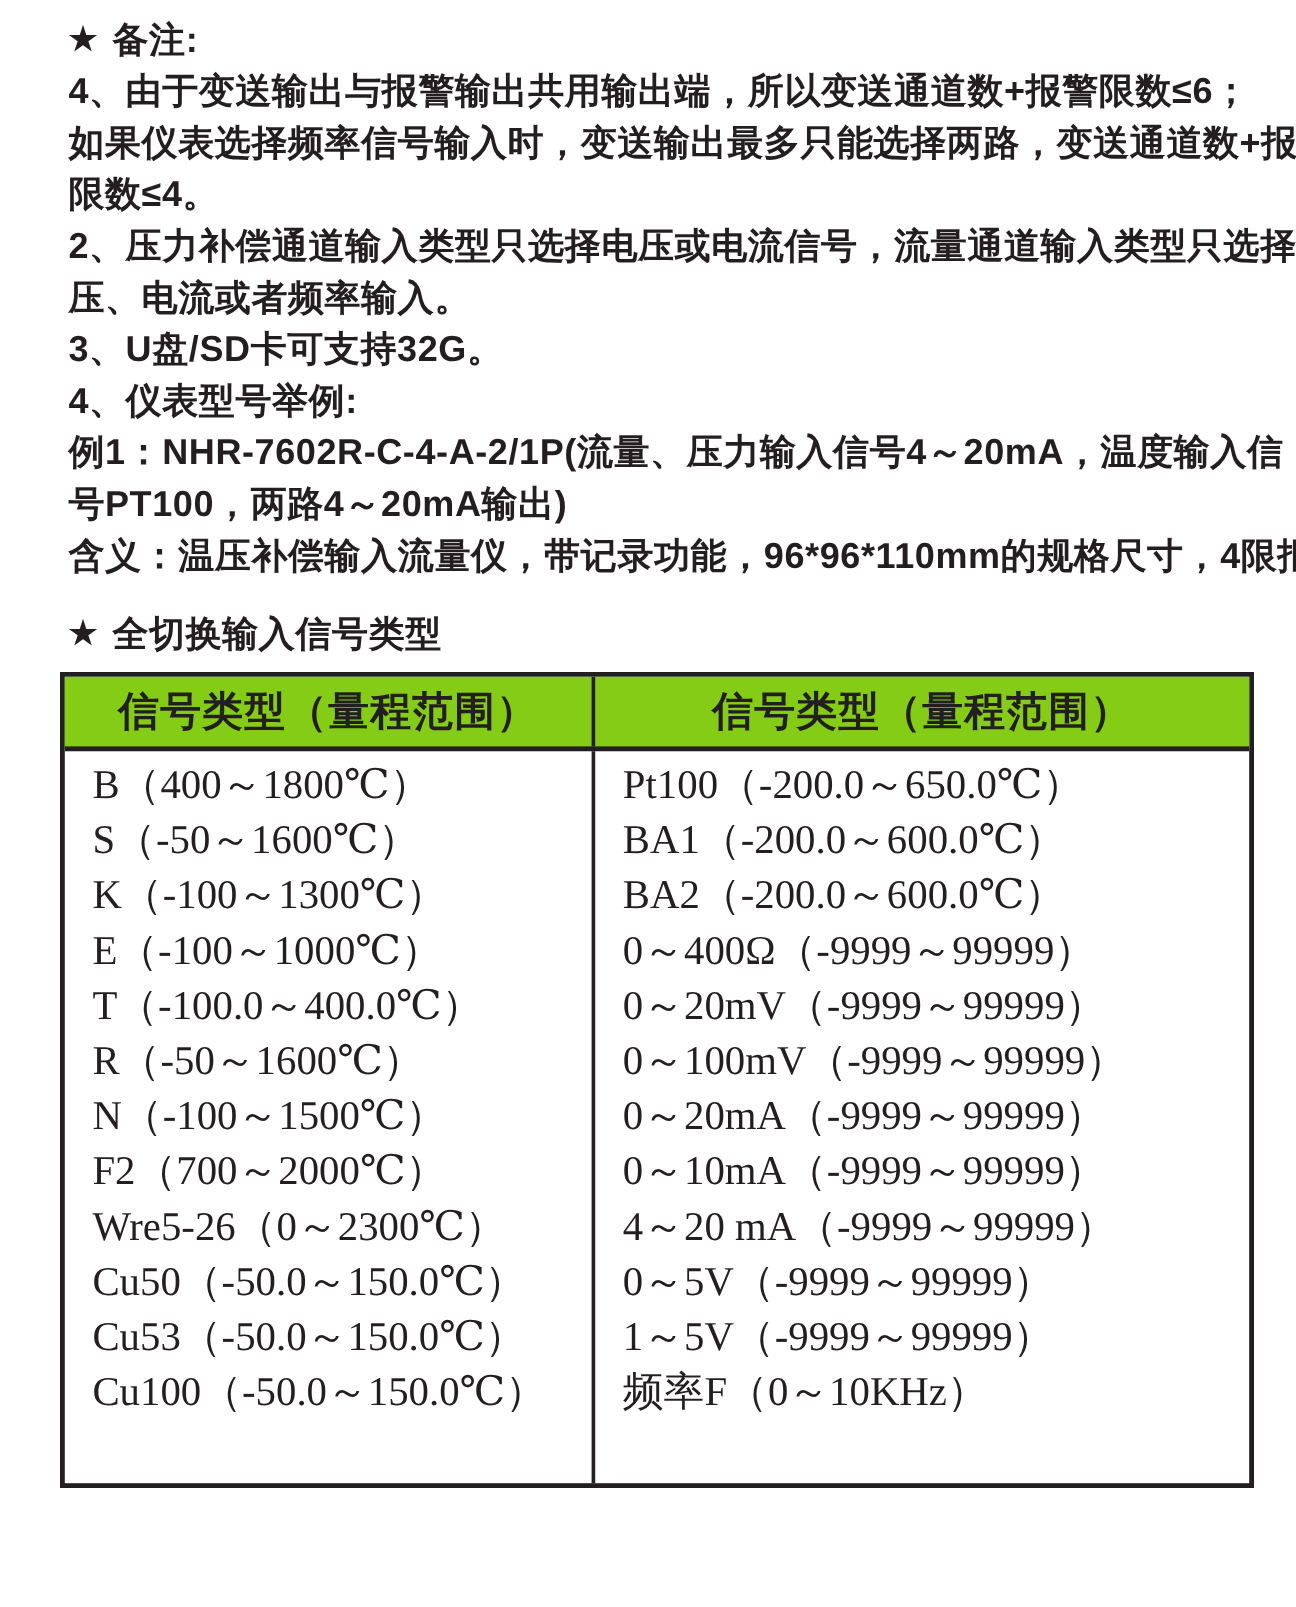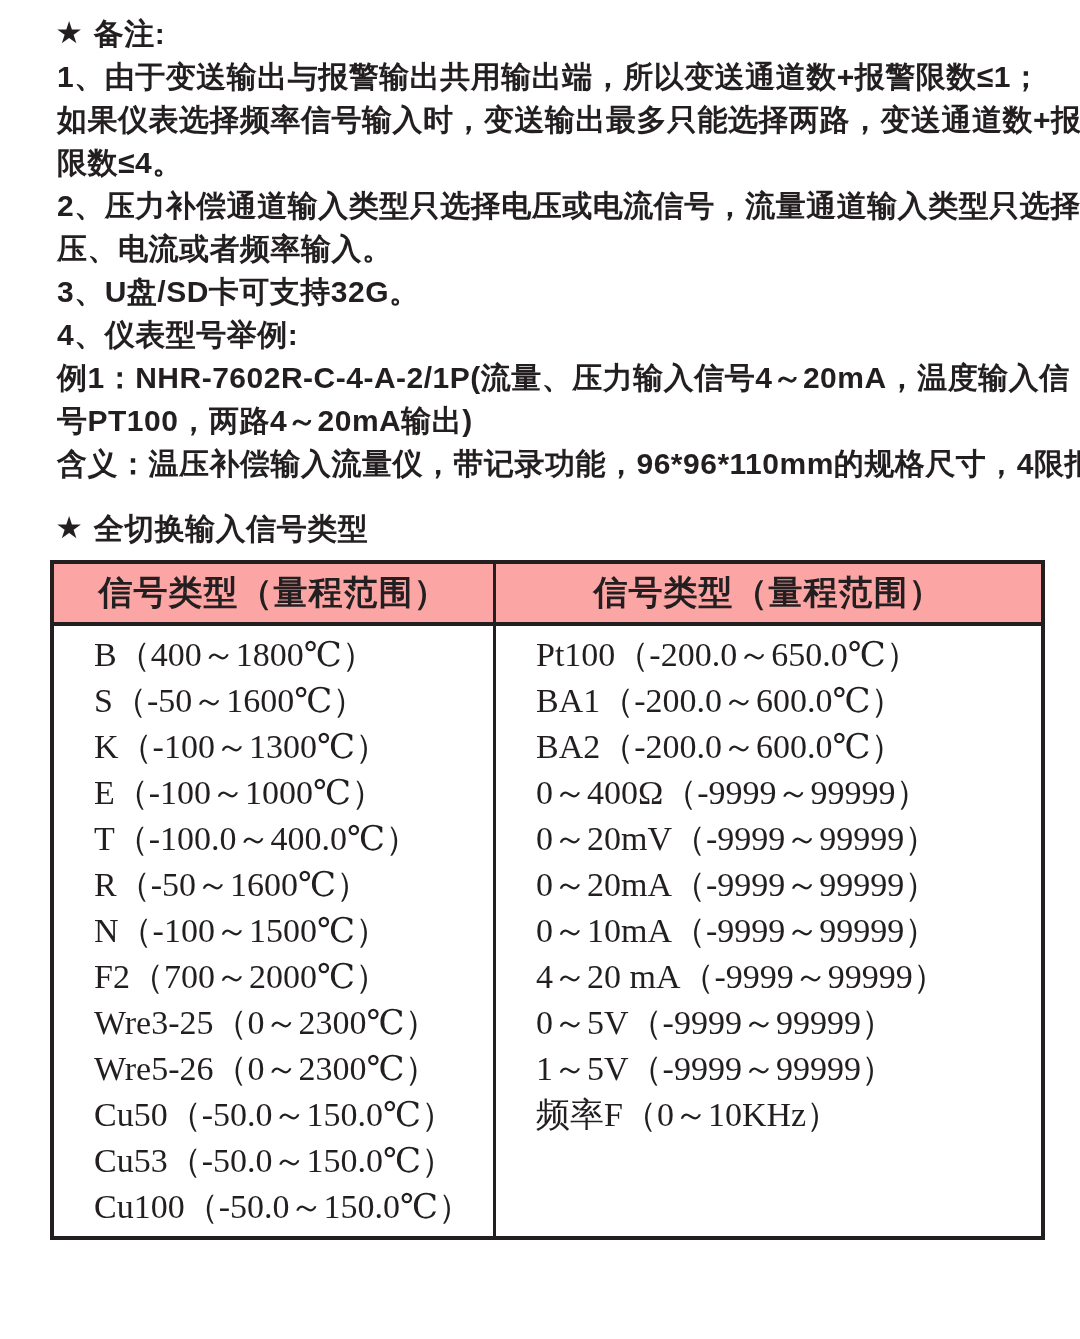--- a/index.html
+++ b/index.html
@@ -41,60 +41,60 @@
   
   .sig-table {
     margin: 10px 0 0 50px;
     width: 995px;
     border: 4px solid #231f20;
     box-sizing: border-box;
     font-family: "Liberation Serif", "DejaVu Serif", serif;
   }
   .thead {
     display: flex;
-    background: #fca5a5;
+    background: #84cc16;
     border-bottom: 4px solid #231f20;
     height: 58px;
   }
   .th {
     display: flex;
     align-items: center;
     justify-content: center;
     font-size: 34px;
     font-weight: bold;
     letter-spacing: 1px;
     box-sizing: border-box;
   }
   .th-left  { width: 442px; border-right: 3px solid #231f20; }
   .th-right { flex: 1; }
   .tbody { display: flex; }
   .col {
     box-sizing: border-box;
-    padding: 6px 0 6px 40px;
+    padding: 6px 0 6px 23px;
   }
   .col-left  { width: 442px; border-right: 3px solid #231f20; }
   .col-right { flex: 1; }
   .t-row {
     font-size: 34px;
     line-height: 46px;
     min-height: 46px;
     white-space: nowrap;
   }
 </style>
 </head>
 <body>
 
 <div class="page">
 
   <section class="notes">
     <div class="star-title">
       <span class="star">★</span>
       <span>备注:</span>
     </div>
-    <div class="note-line">1、由于变送输出与报警输出共用输出端，所以变送通道数+报警限数≤1；</div>
+    <div class="note-line">4、由于变送输出与报警输出共用输出端，所以变送通道数+报警限数≤6；</div>
     <div class="note-line">如果仪表选择频率信号输入时，变送输出最多只能选择两路，变送通道数+报警</div>
     <div class="note-line">限数≤4。</div>
     <div class="note-line">2、压力补偿通道输入类型只选择电压或电流信号，流量通道输入类型只选择电</div>
     <div class="note-line">压、电流或者频率输入。</div>
     <div class="note-line">3、U盘/SD卡可支持32G。</div>
     <div class="note-line">4、仪表型号举例:</div>
     <div class="note-line">例1：NHR-7602R-C-4-A-2/1P(流量、压力输入信号4～20mA，温度输入信</div>
     <div class="note-line">号PT100，两路4～20mA输出)</div>
     <div class="note-line">含义：温压补偿输入流量仪，带记录功能，96*96*110mm的规格尺寸，4限报</div>
   </section>
@@ -112,32 +112,32 @@
     <div class="tbody">
       <div class="col col-left">
         <div class="t-row">B（400～1800℃）</div>
         <div class="t-row">S（-50～1600℃）</div>
         <div class="t-row">K（-100～1300℃）</div>
         <div class="t-row">E（-100～1000℃）</div>
         <div class="t-row">T（-100.0～400.0℃）</div>
         <div class="t-row">R（-50～1600℃）</div>
         <div class="t-row">N（-100～1500℃）</div>
         <div class="t-row">F2（700～2000℃）</div>
-        <div class="t-row">Wre3-25（0～2300℃）</div>
         <div class="t-row">Wre5-26（0～2300℃）</div>
         <div class="t-row">Cu50（-50.0～150.0℃）</div>
         <div class="t-row">Cu53（-50.0～150.0℃）</div>
         <div class="t-row">Cu100（-50.0～150.0℃）</div>
       </div>
       <div class="col col-right">
         <div class="t-row">Pt100（-200.0～650.0℃）</div>
         <div class="t-row">BA1（-200.0～600.0℃）</div>
         <div class="t-row">BA2（-200.0～600.0℃）</div>
         <div class="t-row">0～400Ω（-9999～99999）</div>
         <div class="t-row">0～20mV（-9999～99999）</div>
+        <div class="t-row">0～100mV（-9999～99999）</div>
         <div class="t-row">0～20mA（-9999～99999）</div>
         <div class="t-row">0～10mA（-9999～99999）</div>
         <div class="t-row">4～20 mA（-9999～99999）</div>
         <div class="t-row">0～5V（-9999～99999）</div>
         <div class="t-row">1～5V（-9999～99999）</div>
         <div class="t-row">频率F（0～10KHz）</div>
         <div class="t-row"></div>
       </div>
     </div>
   </div>

